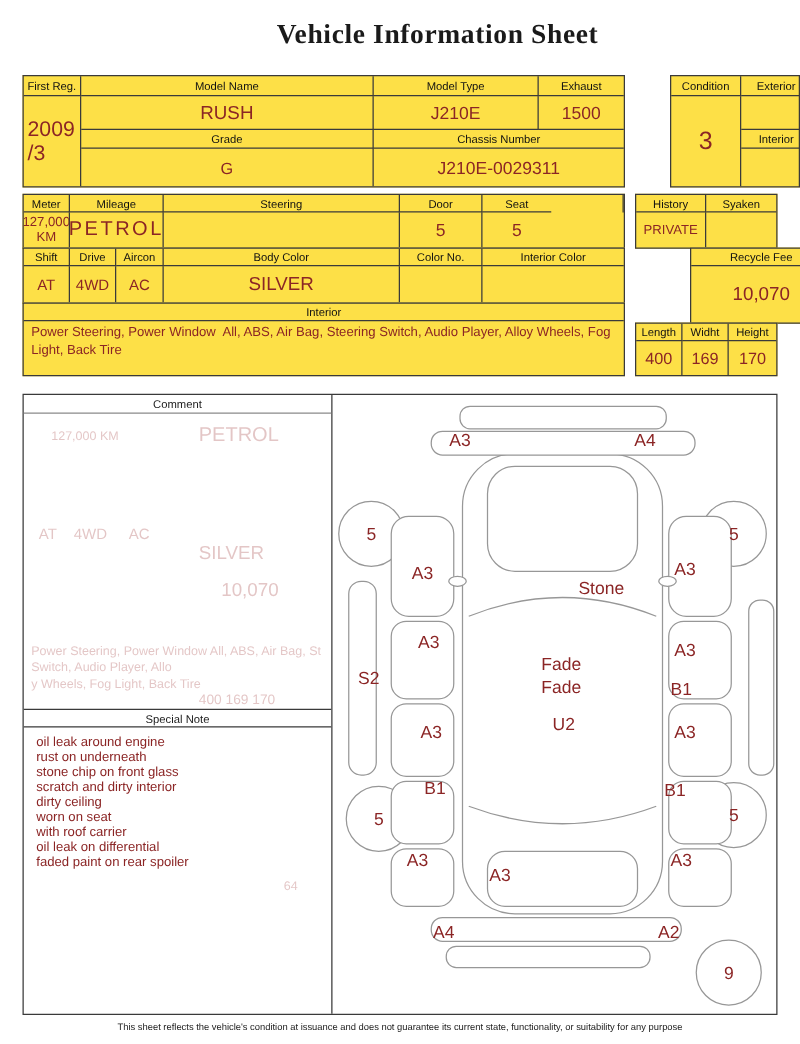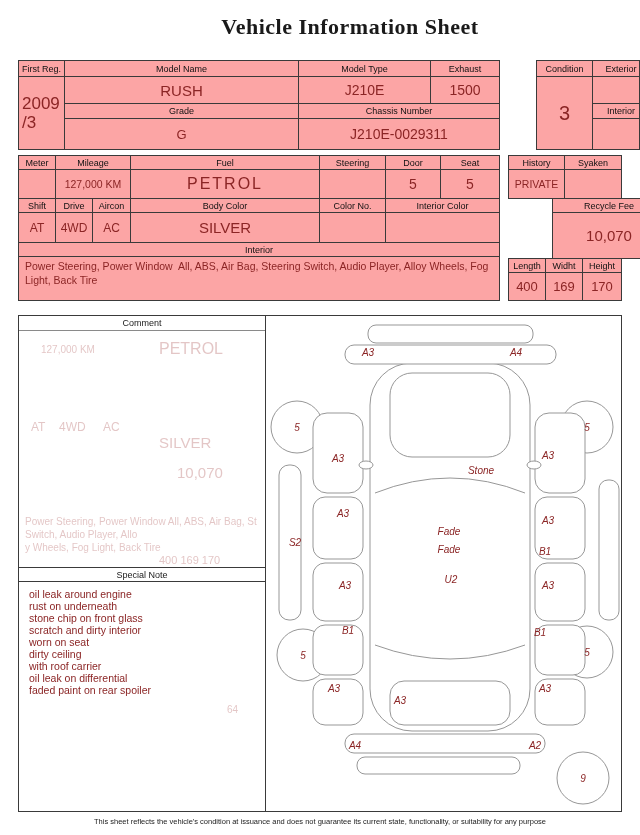--- a/index.html
+++ b/index.html
@@ -4,21 +4,21 @@
 <style>
   html,body{margin:0;padding:0;background:#fff;}
   #sheet{
     position:relative;width:640px;height:835px;background:#fff;overflow:hidden;
     font-family:"Liberation Sans",sans-serif;color:#1a1a1a;
     --accent:#8b2525;--line:#3a3a3a;--diagram:#979797;--ghost:#c98f8f;
   }
   .abs{position:absolute;}
   #title{top:14px;left:0;width:100%;text-align:center;
     font-family:"Liberation Serif",serif;font-size:22px;font-weight:bold;letter-spacing:.5px;padding-left:30px;}
-  .grid{position:absolute;display:grid;border:1px solid var(--line);background:#fca5a5;box-sizing:border-box;}
+  .grid{position:absolute;display:grid;border:1px solid var(--line);background:#fde047;box-sizing:border-box;}
   .c{display:flex;align-items:center;justify-content:center;overflow:hidden;
      border-right:1px solid var(--line);border-bottom:1px solid var(--line);box-sizing:border-box;}
   .nr{border-right:none;} .nb{border-bottom:none;text-align:center;}
   .h{font-size:9px;color:#111;}
   .v{color:var(--accent);}
   .f10{font-size:10.5px;} .f12{font-size:12px;} .f13{font-size:13px;} .f14{font-size:14px;}
   .f15{font-size:15px;} .f16{font-size:16px;letter-spacing:2px;} .f17{font-size:17px;} .f20{font-size:20px;}
   .col{flex-direction:column;align-items:flex-start;justify-content:center;line-height:19px;}
   .eq{align-items:flex-start;justify-content:flex-start;text-align:left;
       padding:2px 6px;font-size:10.5px;line-height:14px;white-space:pre-wrap;}
@@ -29,21 +29,21 @@
   #note-hdr{position:absolute;left:0;top:251px;width:100%;height:15px;
       border-top:1px solid var(--line);border-bottom:1px solid var(--line);
       display:flex;align-items:center;justify-content:center;font-size:9px;box-sizing:border-box;}
   #note-list{position:absolute;left:10px;top:272px;width:230px;}
   .note-line{font-size:10.5px;line-height:12px;color:var(--accent);}
   .ghost-line{position:absolute;color:var(--ghost);opacity:.5;white-space:nowrap;}
   #diagram-svg{left:265px;top:315px;}
   #diagram-svg rect,#diagram-svg circle,#diagram-svg ellipse{fill:#fff;stroke:var(--diagram);stroke-width:1;}
   #diagram-svg path{fill:none;stroke:var(--diagram);stroke-width:1;}
   #label-layer{left:0;top:0;width:640px;height:835px;pointer-events:none;}
-  .dmg{position:absolute;transform:translate(-50%,-50%);color:var(--accent);font-size:10px;white-space:nowrap;font-style:italic;}
+  .dmg{position:absolute;transform:translate(-50%,-50%);color:var(--accent);font-size:14px;white-space:nowrap;}
   #footer{top:817px;left:0;width:100%;text-align:center;font-size:7.5px;color:#222;}
 </style>
 </head>
 <body>
 
 <div id="sheet" style="--accent: #8b2525; --line: #3a3a3a; --diagram: #979797; --ghost: #c98f8f;">
 
   <div id="title" class="abs">Vehicle Information Sheet</div>
 
   <div class="grid" style="left:18px;top:60px;width:482px;height:90px;
@@ -78,21 +78,20 @@
     <div class="c nr"></div>
     <div class="c h nr">Interior</div>
     <div class="c nr nb"></div>
   </div>
 
   <div class="grid" style="left:18px;top:155px;width:482px;height:44px;
               grid-template-columns:37px 75px 189px 66px 55px 58px;
               grid-template-rows:14px 28px;">
     <div class="c h">Meter</div>
     <div class="c h">Mileage</div>
-    <div class="c h">Fuel</div>
     <div class="c h">Steering</div>
     <div class="c h">Door</div>
     <div class="c h nr">Seat</div>
 
     <div class="c nb"></div>
     <div class="c v f10 nb">127,000 KM</div>
     <div class="c v f16 nb">PETROL</div>
     <div class="c nb"></div>
     <div class="c v f14 nb">5</div>
     <div class="c v f14 nr nb">5</div>
@@ -162,22 +161,22 @@
           <div class="ghost-line" style="left: 6px; top: 226px; font-size: 10px;">y Wheels, Fog Light, Back Tire</div>
           <div class="ghost-line" style="left: 140px; top: 238px; font-size: 11px;">400  169  170</div>
           <div class="ghost-line" style="left: 208px; top: 388px; font-size: 10px;">64</div>
         </div>
       <div id="note-hdr">Special Note</div>
       <div id="note-list">
           <div class="note-line">oil leak around engine</div>
           <div class="note-line">rust on underneath</div>
           <div class="note-line">stone chip on front glass</div>
           <div class="note-line">scratch and dirty interior</div>
+          <div class="note-line">dirty ceiling</div>
           <div class="note-line">worn on seat</div>
-          <div class="note-line">dirty ceiling</div>
           <div class="note-line">with roof carrier</div>
           <div class="note-line">oil leak on differential</div>
           <div class="note-line">faded paint on rear spoiler</div>
         </div>
     </div>
   </div>
 
   <svg id="diagram-svg" class="abs" width="357" height="497" viewBox="0 0 357 497">
 
     <rect x="14" y="150" width="22" height="155" rx="10"></rect>

